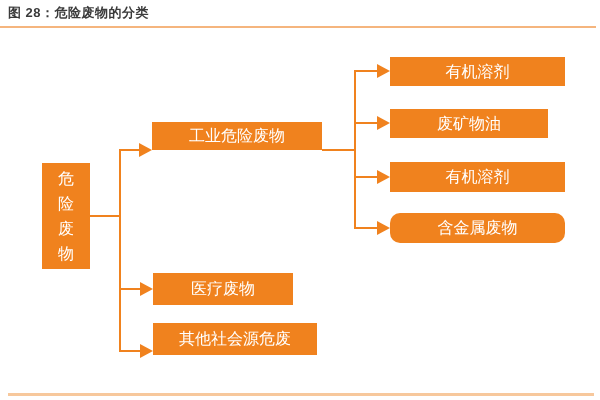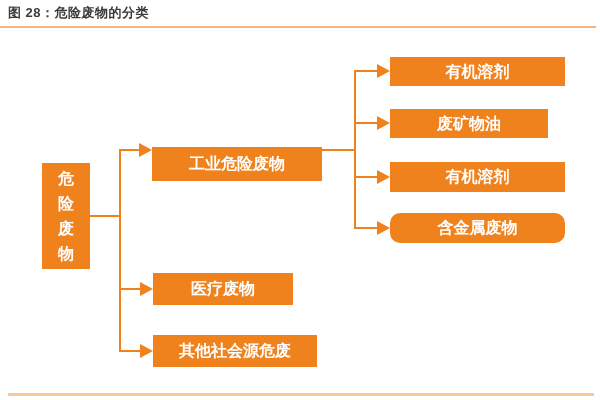--- a/index.html
+++ b/index.html
@@ -43,39 +43,39 @@
     left: 8px;
     top: 393px;
     width: 586px;
     height: 3px;
     background: var(--bottom-rule, #F7C89C);
   }
   .box {
     position: absolute;
     background: var(--box, #F0821E);
     color: var(--box-text, #FFFFFF);
-    font-weight: bold;
+    font-weight: normal;
     font-size: 16px;
     display: flex;
     align-items: center;
     justify-content: center;
     text-align: center;
     line-height: 1;
   }
   .box.root { left: 42px; top: 163px; width: 48px; height: 106px; }
   .box.root .vtext {
     display: inline-block;
     width: 1.06em;
     font-size: 16px;
     line-height: 25px;
     word-break: break-all;
   }
-  .box.n-industrial { left: 152px; top: 147px; width: 170px; height: 34px; }
+  .box.n-industrial { left: 152px; top: 122px; width: 170px; height: 28px; }
   .box.n-medical    { left: 153px; top: 273px; width: 140px; height: 32px; }
-  .box.n-other      { left: 153px; top: 335px; width: 164px; height: 32px; }
+  .box.n-other      { left: 153px; top: 323px; width: 164px; height: 32px; }
   .box.n-organic    { left: 390px; top: 57px;  width: 175px; height: 29px; }
   .box.n-oil        { left: 390px; top: 109px; width: 158px; height: 29px; }
   .box.n-residue    { left: 390px; top: 162px; width: 175px; height: 30px; }
   .box.n-metal      { left: 390px; top: 213px; width: 175px; height: 30px; border-radius: 10px; }
   .line {
     position: absolute;
     background: var(--line, #F0821E);
   }
   .arrowhead {
     position: absolute;

